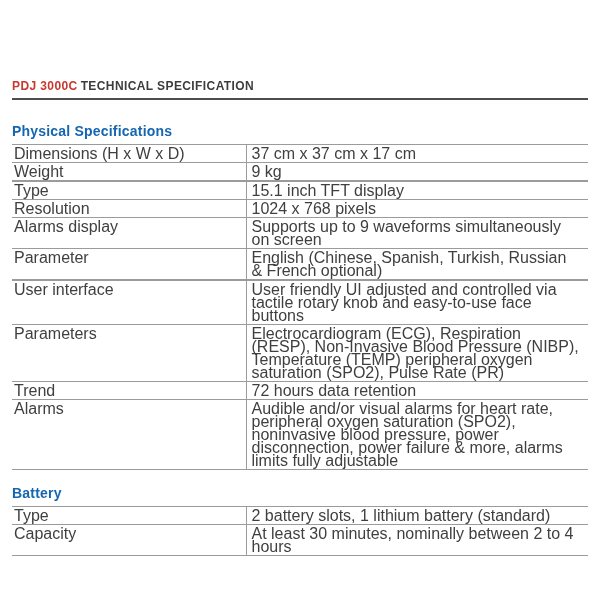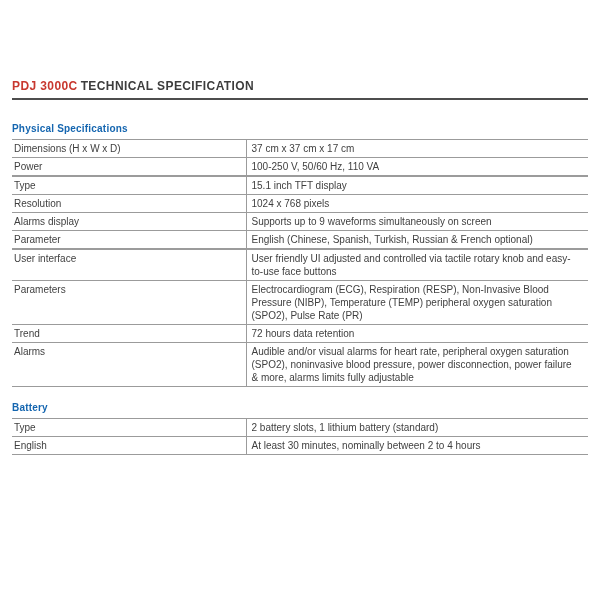--- a/index.html
+++ b/index.html
@@ -29,39 +29,39 @@
   .doc-title .brand {
     color: var(--brand-red, #c8382f);
     margin-right: 3px;
   }
   .title-rule {
     height: 2px;
     background: var(--title-rule, #4d4d4d);
     margin-top: 5px;
   }
   .spec-section .sec-heading {
-    font-size: 10px;
+    font-size: 14px;
     font-weight: bold;
     color: var(--heading-blue, #1566b0);
     margin: 15px 0 5px 0;
     letter-spacing: 0.2px;
   }
   .spec-section:first-child .sec-heading {
     margin-top: 23px;
   }
   table.spec-table {
     width: 100%;
     border-collapse: collapse;
     table-layout: fixed;
     border-bottom: 1px solid var(--table-border, #9b9b9b);
   }
   table.spec-table col.c-label { width: 234px; }
   table.spec-table td {
     border-top: 1px solid var(--table-border, #9b9b9b);
-    font-size: 10px;
+    font-size: 16px;
     line-height: 13px;
     padding: 2px 4px 2px 2px;
     vertical-align: top;
     color: var(--body-text, #3f3f3f);
   }
   table.spec-table td.spec-value {
     border-left: 1px solid var(--table-border, #9b9b9b);
     padding-left: 5px;
     padding-right: 8px;
   }
@@ -81,22 +81,22 @@
           <colgroup>
             <col class="c-label">
             <col>
           </colgroup>
           <tbody>
             <tr>
               <td class="spec-label">Dimensions (H x W x D)</td>
               <td class="spec-value">37 cm x 37 cm x 17 cm</td>
             </tr>
             <tr>
-              <td class="spec-label">Power</td>
-              <td class="spec-value">100-250 V, 50/60 Hz, 110 VA</td>
+              <td class="spec-label">Weight</td>
+              <td class="spec-value">9 kg</td>
             </tr>
           </tbody>
         </table>
       </section>
       <section class="spec-section">
         <table class="spec-table">
           <colgroup>
             <col class="c-label">
             <col>
           </colgroup>
@@ -152,20 +152,20 @@
           <colgroup>
             <col class="c-label">
             <col>
           </colgroup>
           <tbody>
             <tr>
               <td class="spec-label">Type</td>
               <td class="spec-value">2 battery slots, 1 lithium battery (standard)</td>
             </tr>
             <tr>
-              <td class="spec-label">English</td>
+              <td class="spec-label">Capacity</td>
               <td class="spec-value">At least 30 minutes, nominally between 2 to 4 hours</td>
             </tr>
           </tbody>
         </table>
       </section>
     </div>
 </div>
 
 </body></html>

